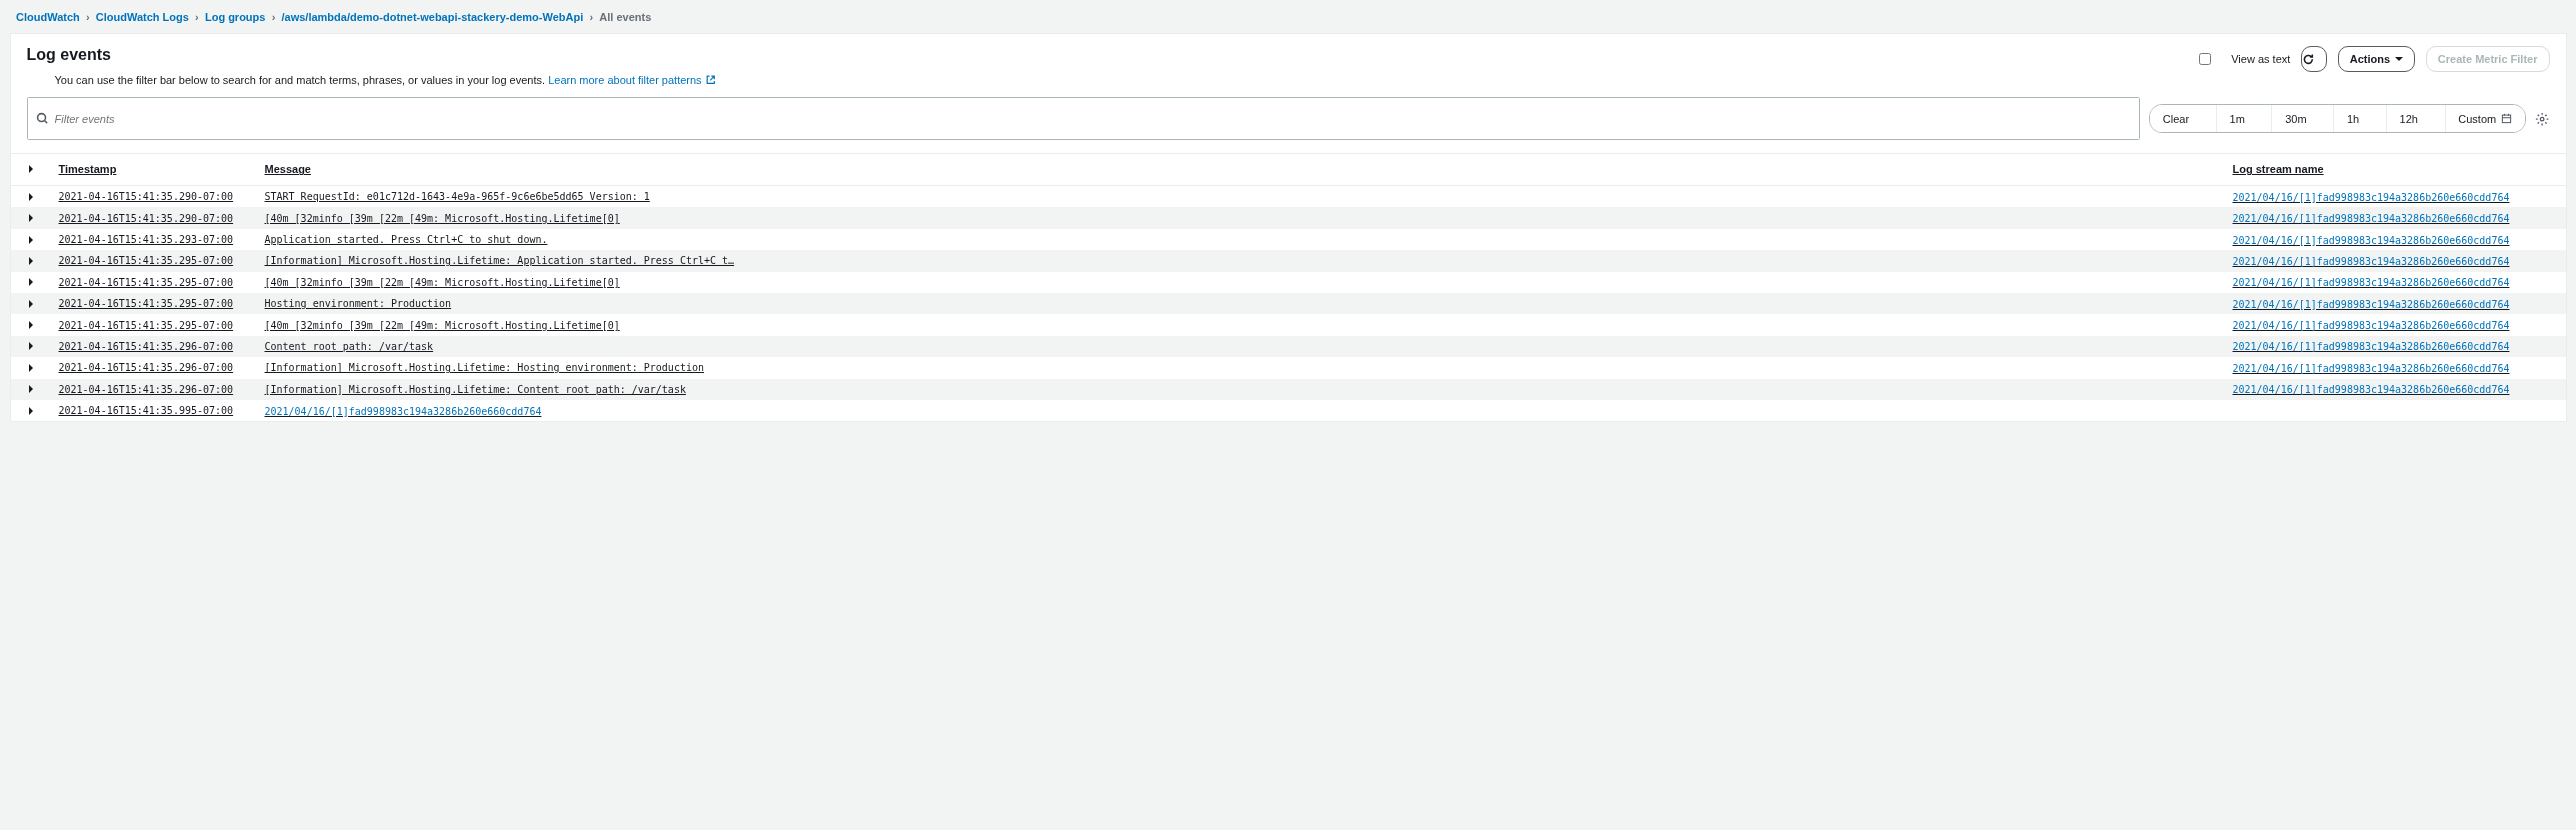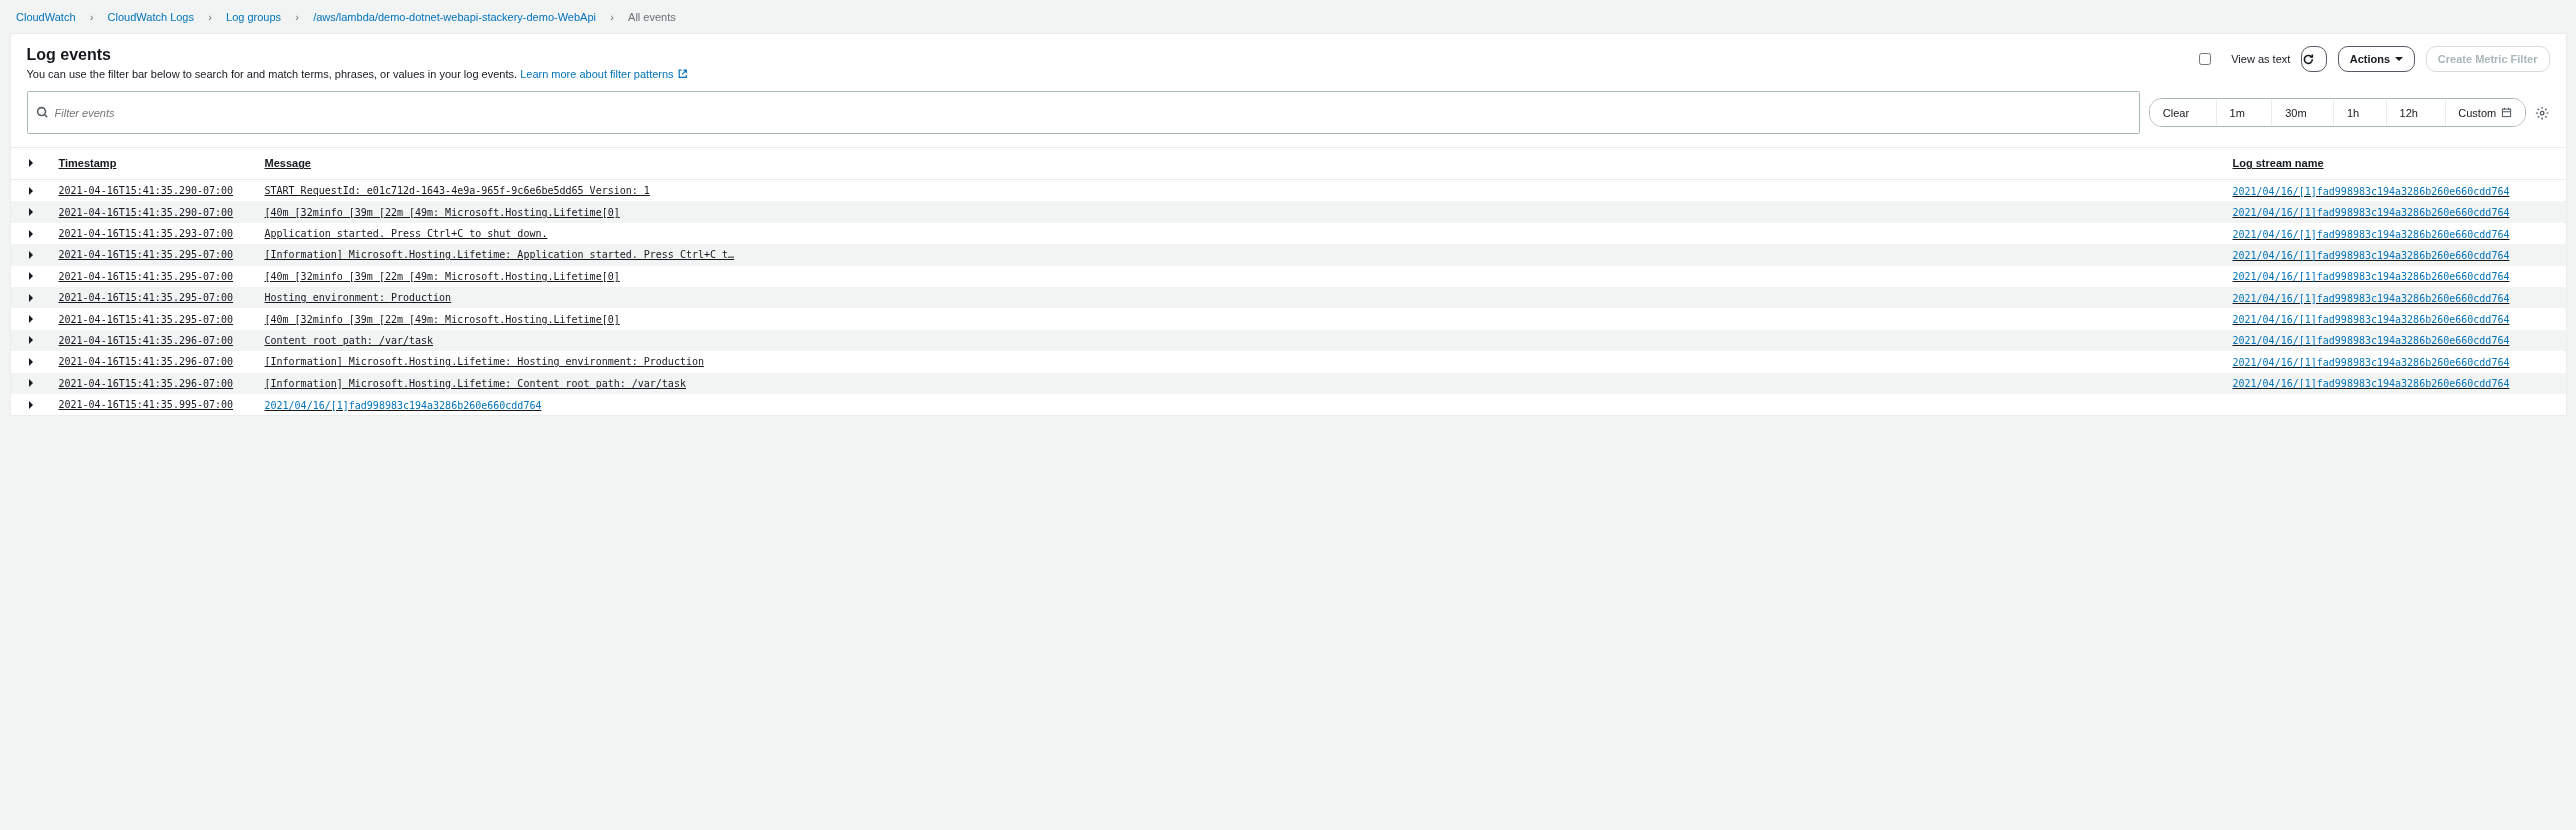--- a/index.html
+++ b/index.html
@@ -6,39 +6,40 @@
 body {
   font-family: "Amazon Ember", "Helvetica Neue", Arial, sans-serif;
   background: #f2f3f3;
   color: #16191f;
   font-size: 11px;
 }
 .breadcrumbs {
   padding: 11px 16px 9.5px 16px;
   display: flex;
   align-items: center;
-  gap: 11px;
+  gap: 3px;
+  font-weight: bold;
 }
 .breadcrumbs a { color: #0073bb; text-decoration: none; }
 .breadcrumbs .sep { color: #687078; margin: 0 3.2px; }
 .breadcrumbs .current { color: #687078; }
 .panel {
   background: #fff;
   border: 0.8px solid #eaeded;
   margin: 0 9.5px;
   box-shadow: 0 0.8px 0.8px rgba(0,0,0,0.05);
 }
 .panel-header {
   display: flex;
   align-items: flex-start;
   justify-content: space-between;
   padding: 12.7px 16px 11px 16px;
 }
-.title-block h1 { font-size: 16px; font-weight: 700; margin-bottom: 4px; }
-.title-block .sub { font-size: 11px; color: #16191f; }
+.title-block h1 { font-size: 16px; font-weight: 700; margin-bottom: 10px; }
+.title-block .sub { font-size: 11px; color: #16191f; margin-left: 28px; }
 .title-block .sub a { color: #0073bb; text-decoration: none; }
 .ext-icon { margin-left: 1.6px; }
 .header-actions { display: flex; align-items: center; gap: 11px; }
 .view-as-text { display: flex; align-items: center; gap: 20px; }
 .view-as-text input { width: 12px; height: 12px; }
 .btn {
   display: inline-flex;
   align-items: center;
   gap: 4.8px;
   height: 25.4px;

